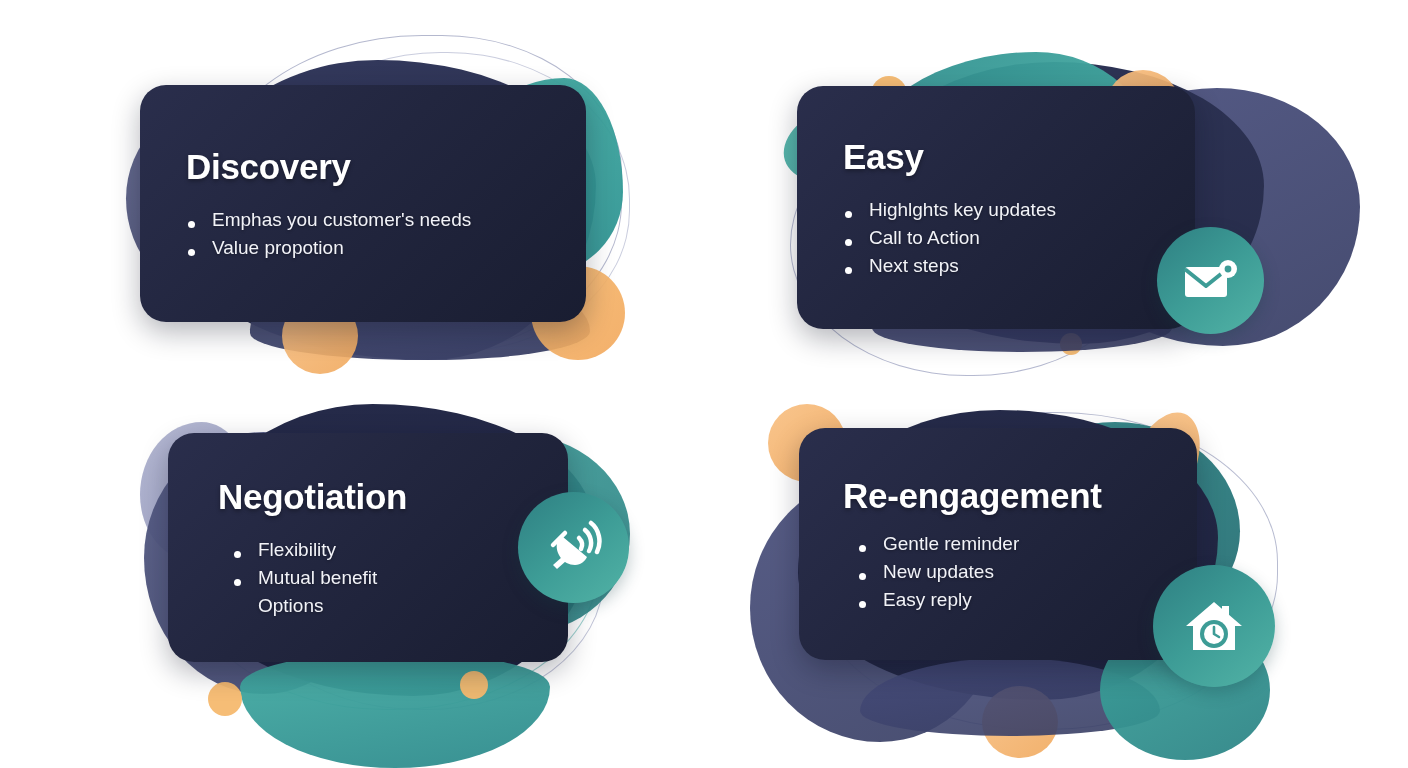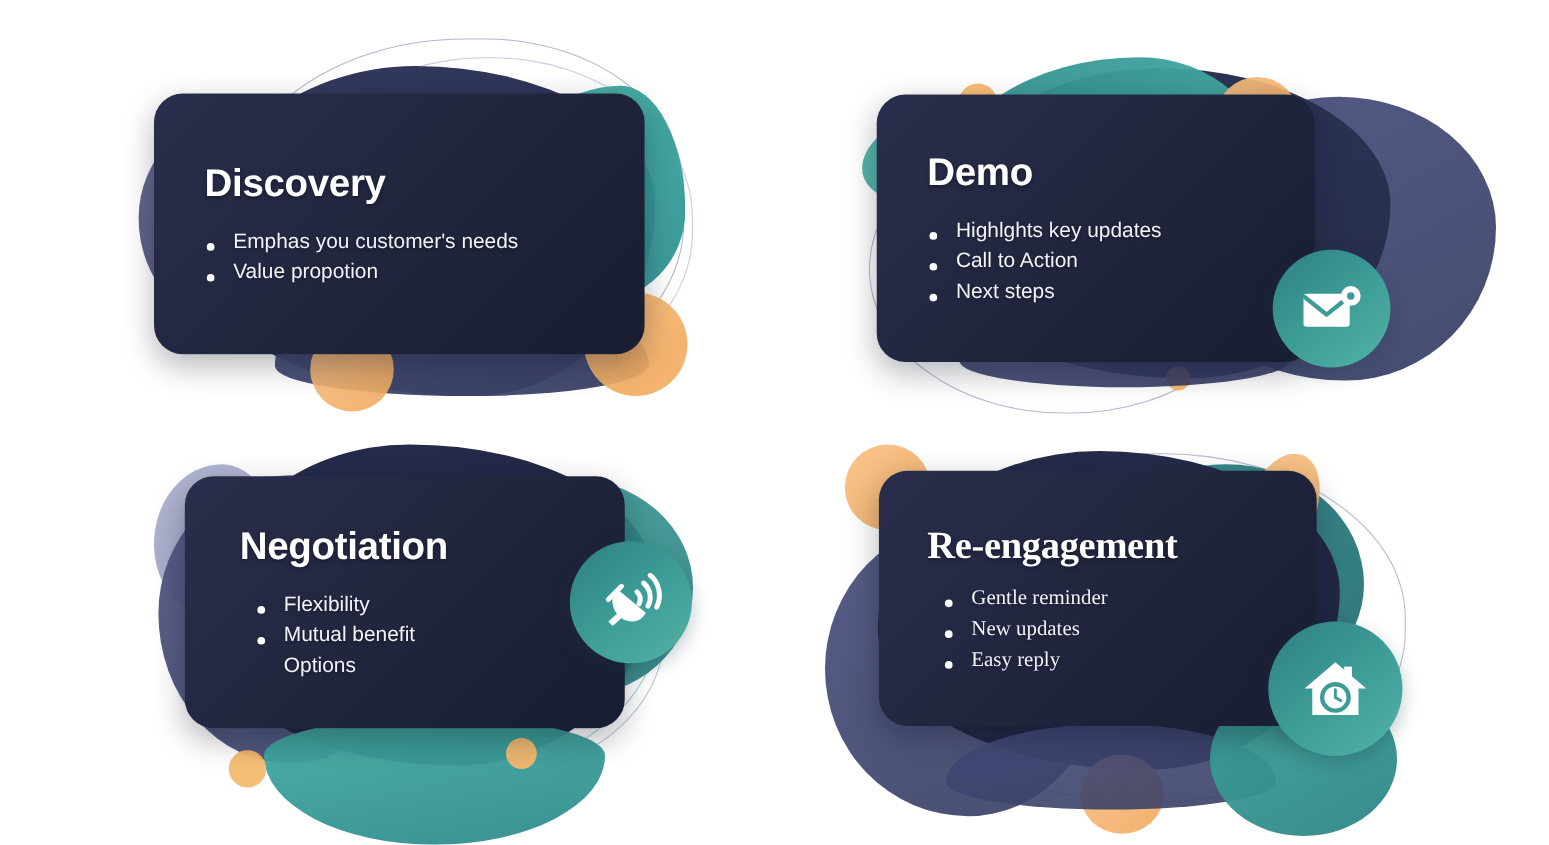--- a/index.html
+++ b/index.html
@@ -140,21 +140,21 @@
 
     <div class="blob" style="left:111px;top:76px;width:36px;height:36px;background:#f6b96f;opacity:.95;"></div>
     <div class="blob" style="left:345px;top:70px;width:76px;height:76px;background:linear-gradient(140deg,#f8c083,#f0a85c);opacity:.93;"></div>
     <div class="blob" style="left:300px;top:333px;width:22px;height:22px;background:#f6b96f;opacity:.95;"></div>
 
     <div class="blob" style="left:112px;top:272px;width:300px;height:80px;background:linear-gradient(170deg,#424878,#353a60);border-radius:50% 50% 50% 50%/70% 70% 30% 30%;opacity:.9;"></div>
   </div>
 
   <div class="panel card-slot" id="card-demo">
     <div class="panel-inner">
-      <div class="card-title">Demo</div>
+      <div class="card-title">Easy</div>
       <ul class="bullets">
         <li class="has-dot">Highlghts key updates</li>
         <li class="has-dot">Call to Action</li>
         <li class="has-dot">Next steps</li>
       </ul>
     </div>
   </div>
 
   <div class="icon-badge" style="left:1157px;top:227px;width:107px;height:107px;">
     <span>
@@ -223,21 +223,21 @@
     <div class="blob" style="left:384px;top:20px;width:62px;height:104px;background:linear-gradient(150deg,#f8c083,#eea459);border-radius:50%;transform:rotate(22deg);opacity:.92;"></div>
 
     <div class="blob" style="left:232px;top:296px;width:76px;height:72px;background:linear-gradient(140deg,#f8c083,#f0a85c);border-radius:50%;opacity:.9;"></div>
 
     <div class="blob" style="left:110px;top:268px;width:300px;height:78px;background:linear-gradient(170deg,#454b7a,#383e63);border-radius:50% 50% 50% 50%/68% 68% 32% 32%;opacity:.9;"></div>
 
     <div class="blob" style="left:350px;top:230px;width:170px;height:140px;background:linear-gradient(150deg,#3da49c,#2e8486);border-radius:50%;opacity:.95;"></div>
   </div>
 
   <div class="panel card-slot" id="card-reeng">
-    <div class="panel-inner" style="padding-left:44px;font-family:Liberation Serif, serif;">
+    <div class="panel-inner" style="padding-left:44px;">
       <div class="card-title">Re-engagement</div>
       <ul class="bullets" style="padding-left:14px;margin-top:16px;">
         <li class="has-dot">Gentle reminder</li>
         <li class="has-dot">New updates</li>
         <li class="has-dot">Easy reply</li>
       </ul>
     </div>
   </div>
 
   <div class="icon-badge" style="left:1153px;top:565px;width:122px;height:122px;">

